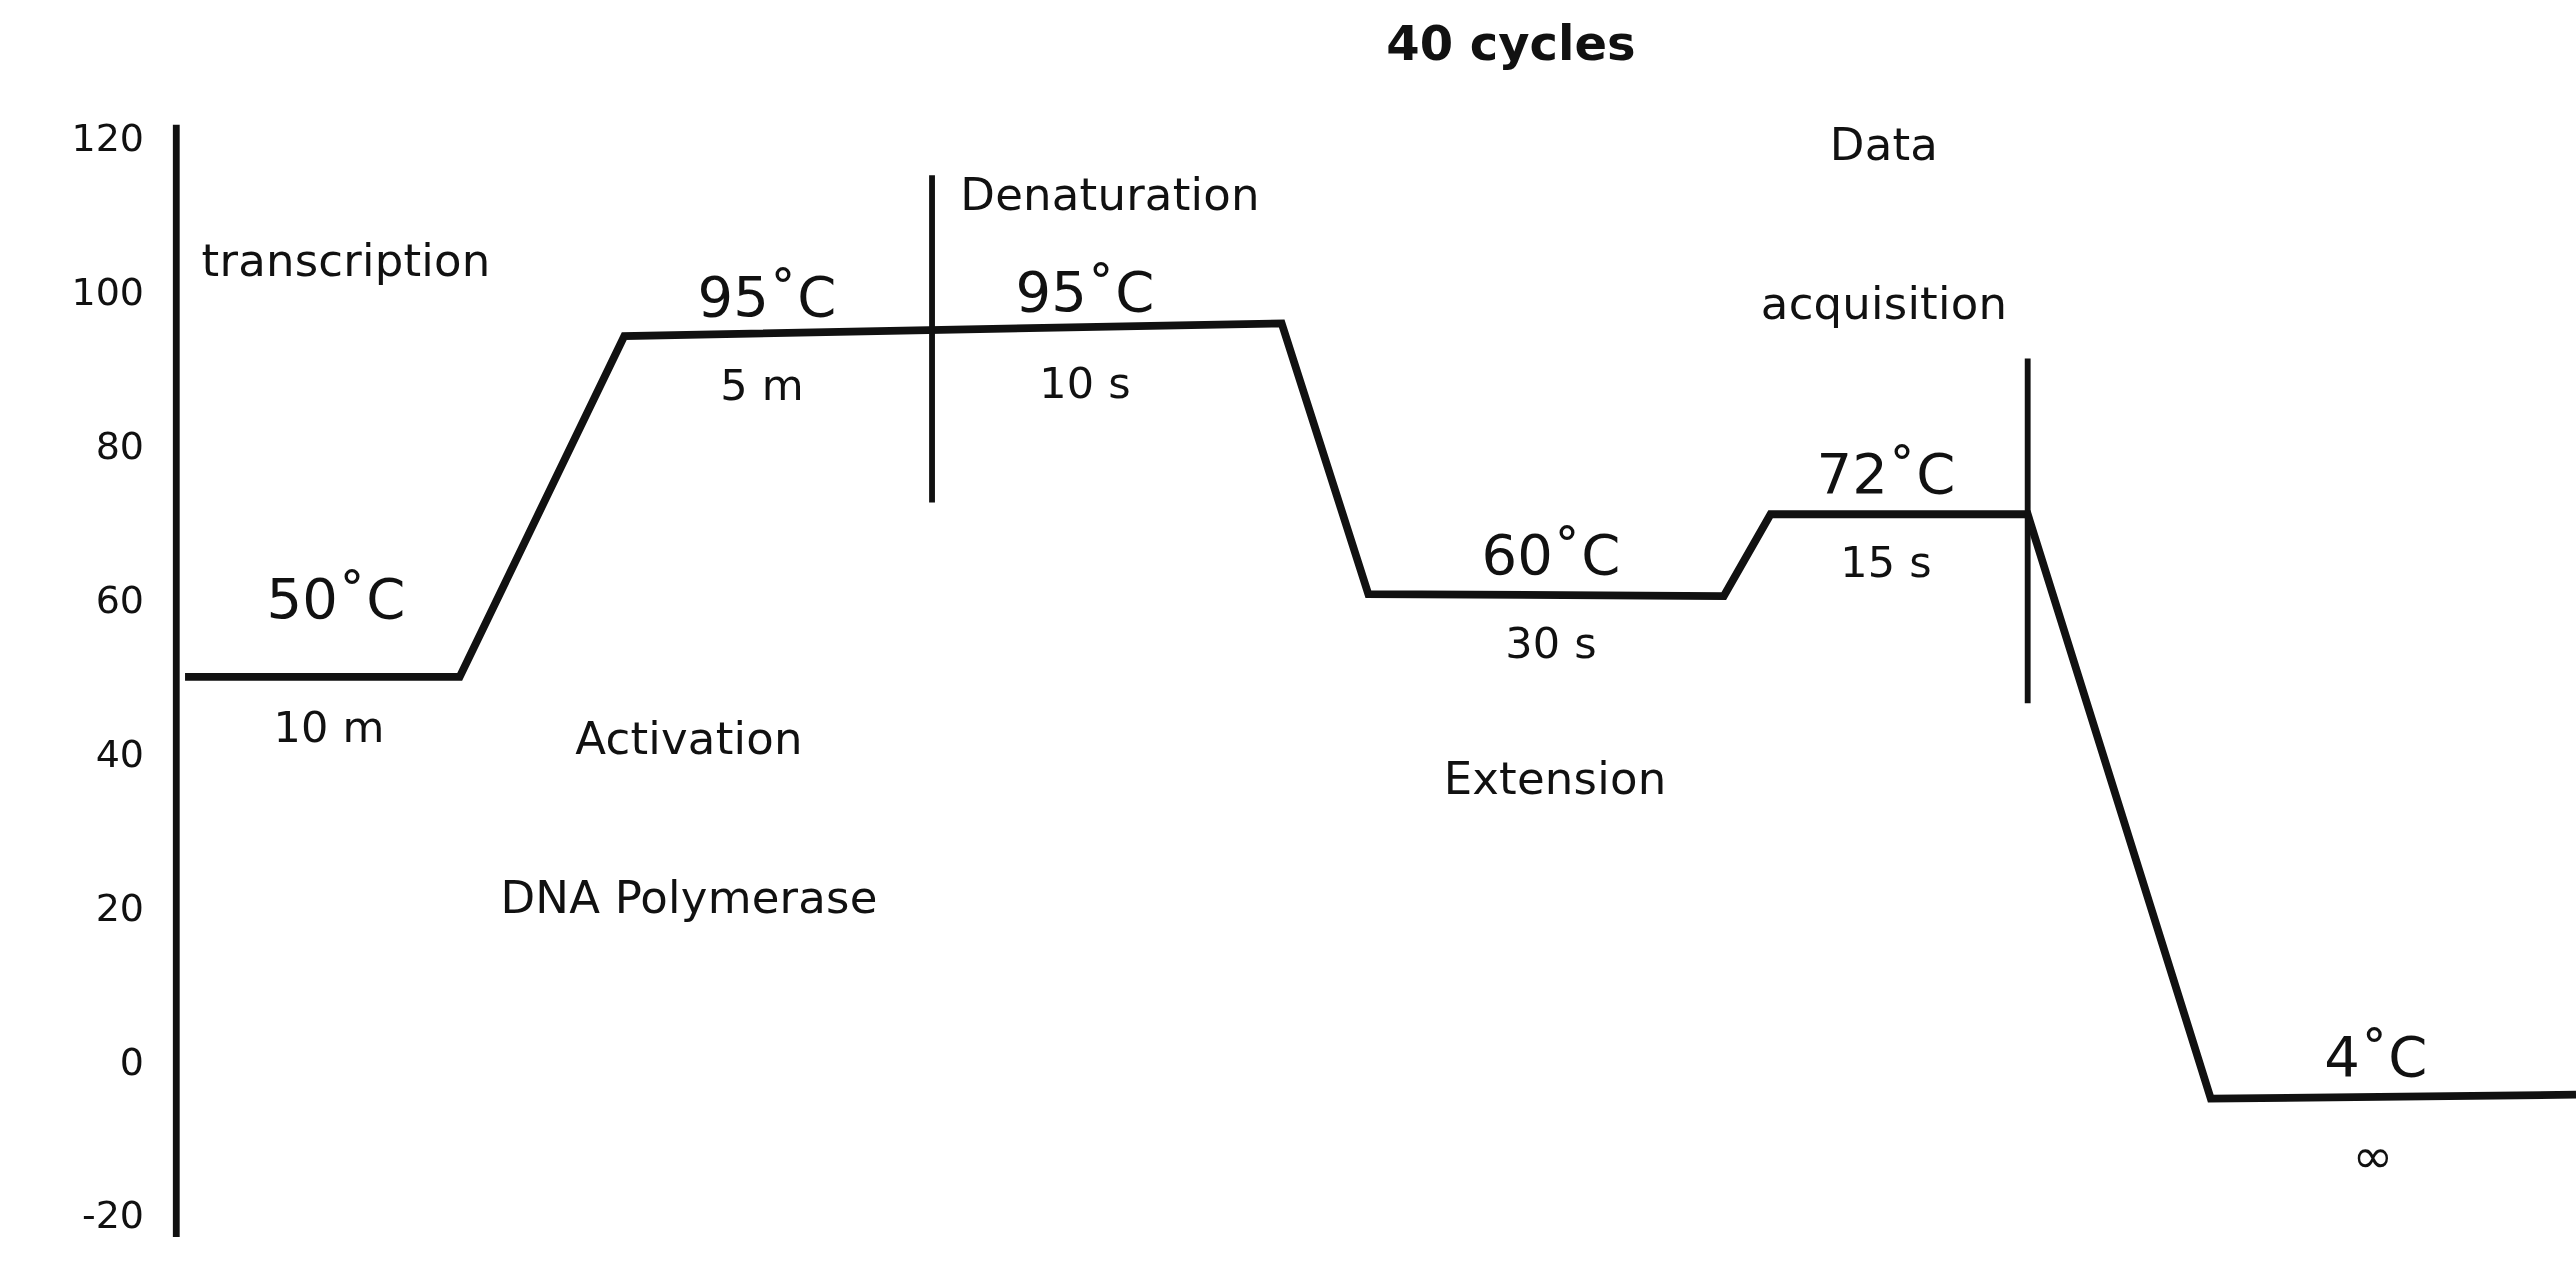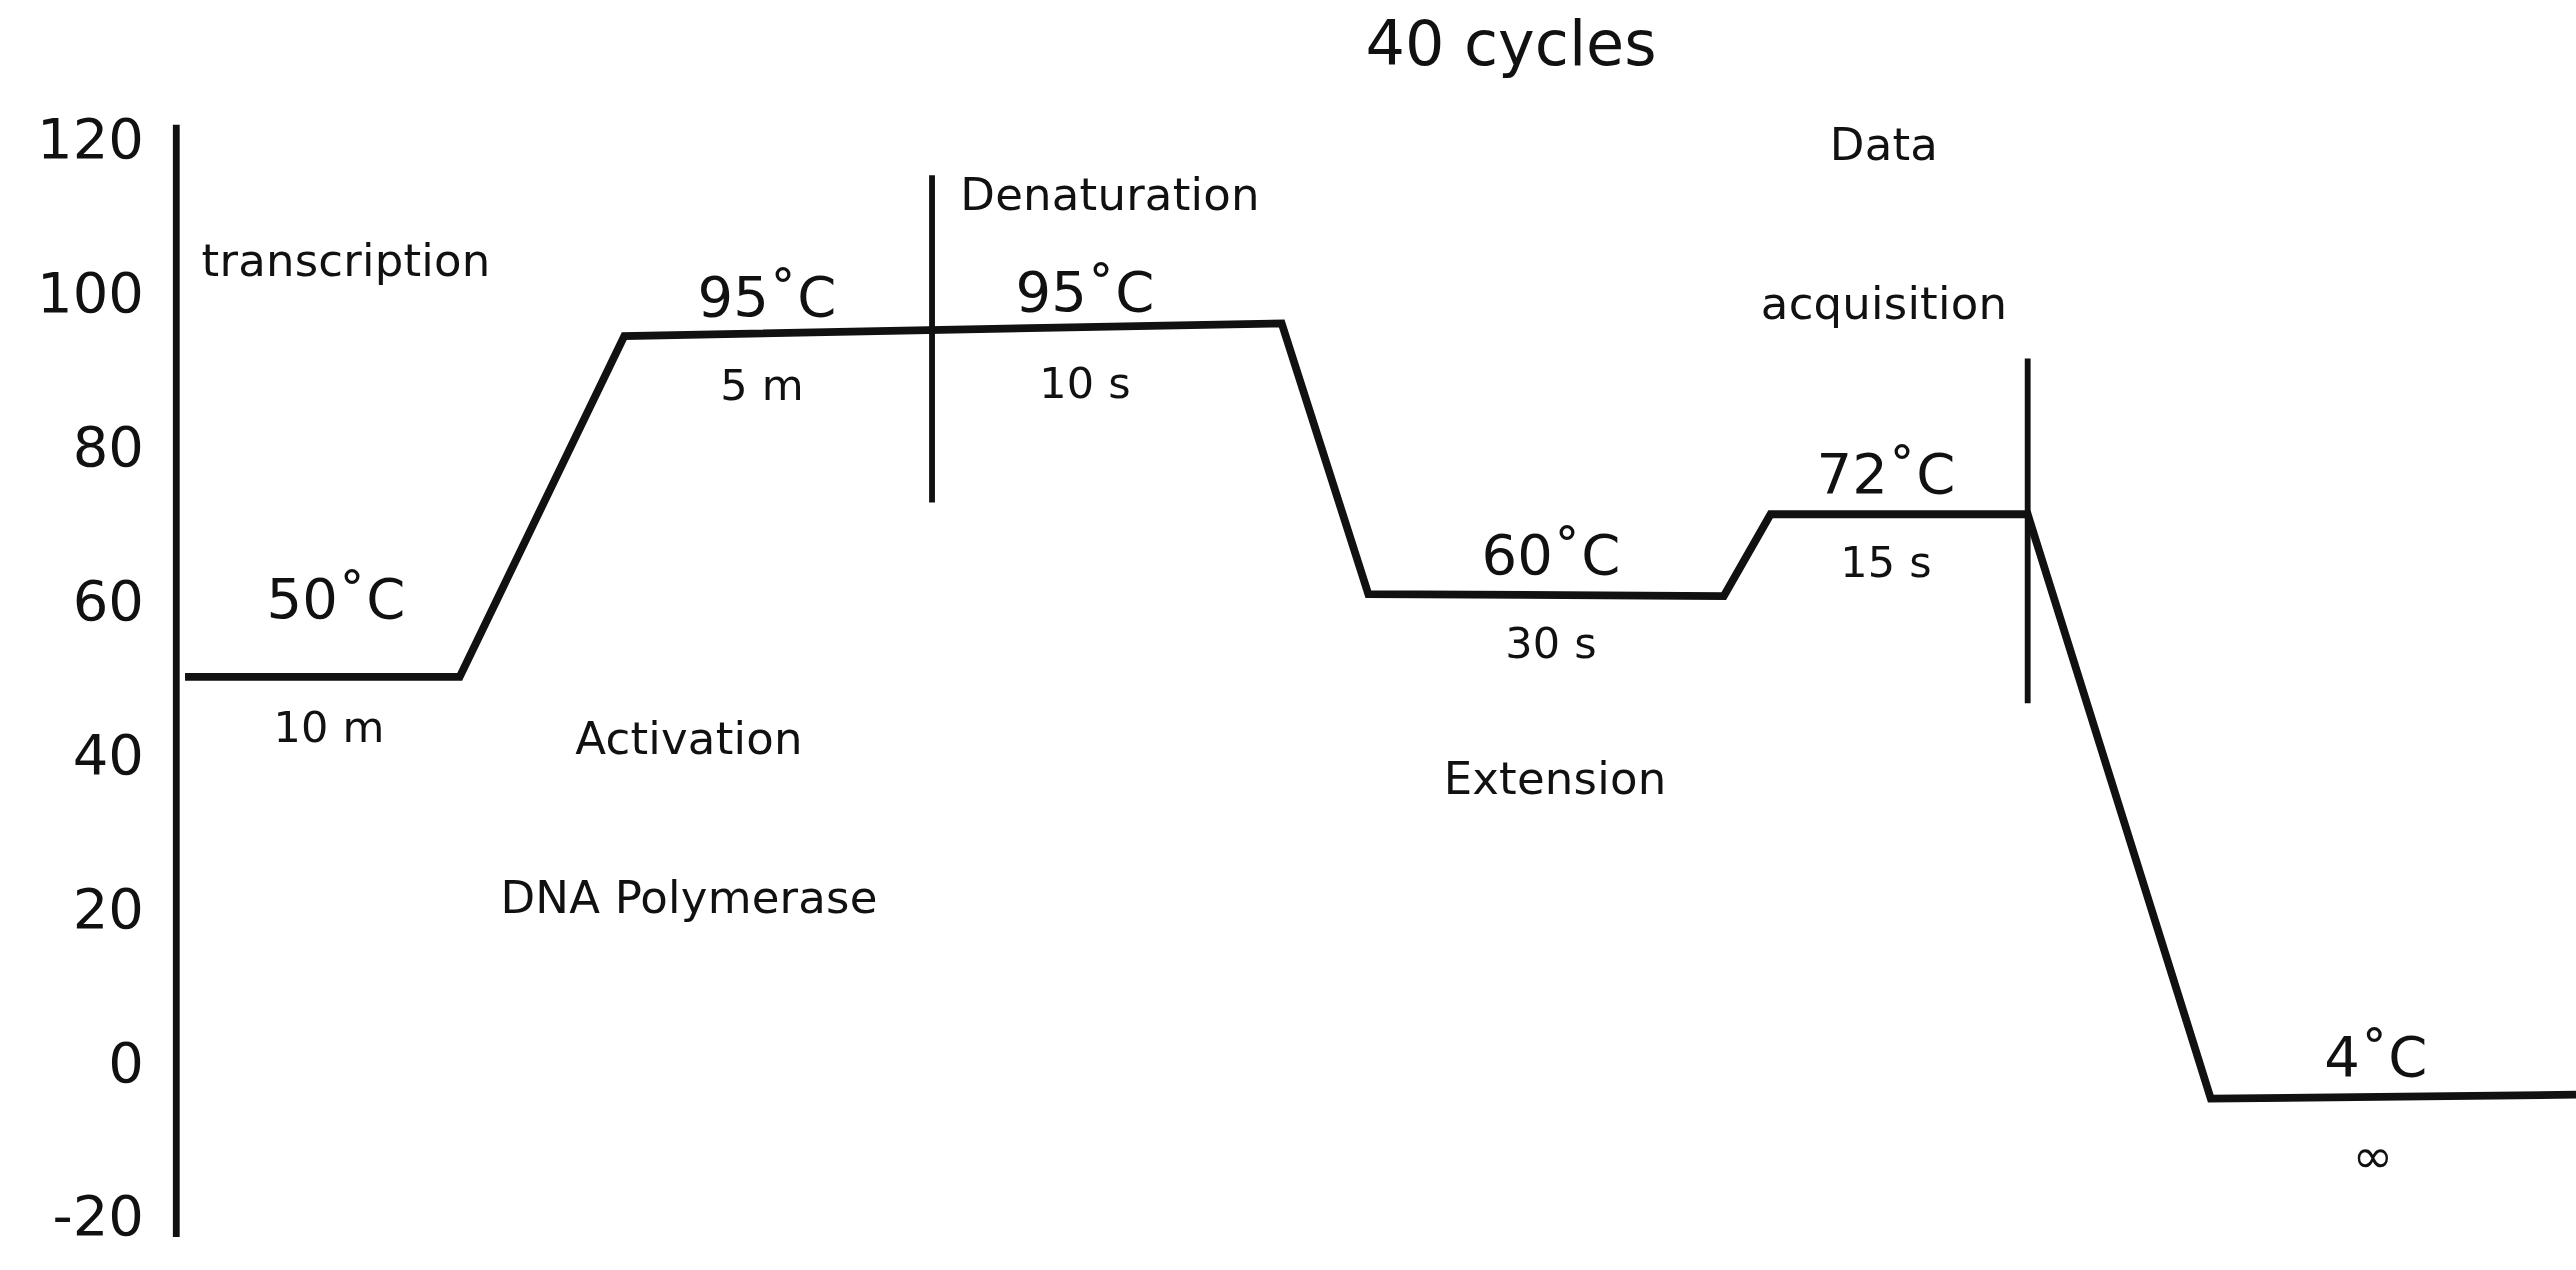--- a/index.html
+++ b/index.html
@@ -29,34 +29,35 @@
     white-space: pre;
     line-height: 1.18;
     text-align: center;
     transform: translate(-50%, -50%);
     letter-spacing: 0.2px;
   }
   .tick {
     position: absolute;
     color: #111111;
     font-family: "DejaVu Sans", sans-serif;
-    font-size: 56px;
+    font-size: 38px;
     text-align: right;
     transform: translate(-100%, -50%);
     white-space: pre;
   }
   #chart-title {
     position: absolute;
     left: 1511px;
     top: 43px;
     transform: translate(-50%, -50%);
-    font-size: 62px;
+    font-size: 48px;
     color: #111111;
     font-family: "DejaVu Sans", sans-serif;
     white-space: pre;
+    font-weight: bold;
   }
   .stage-temp  { font-size: 56px; }
   .stage-time  { font-size: 43px; }
   .stage-name  { font-size: 45px; }
   .inf         { font-size: 49px; }
 </style>
 </head>
 <body>
 
 <div id="stage">

